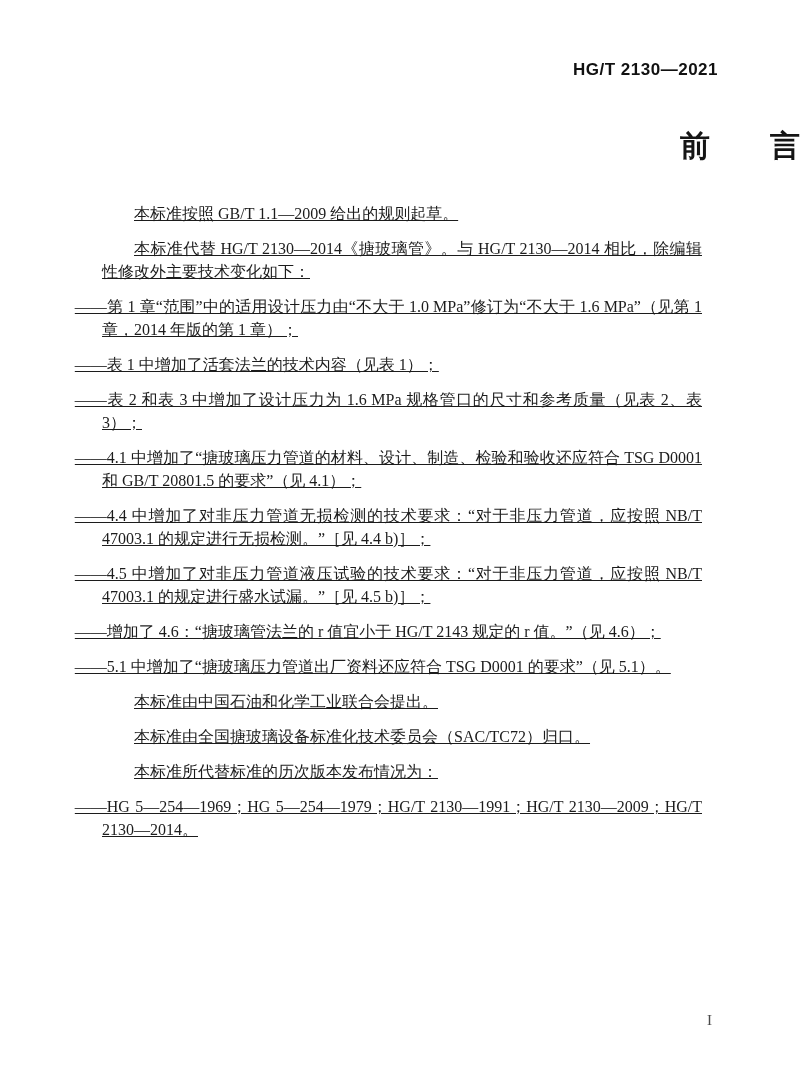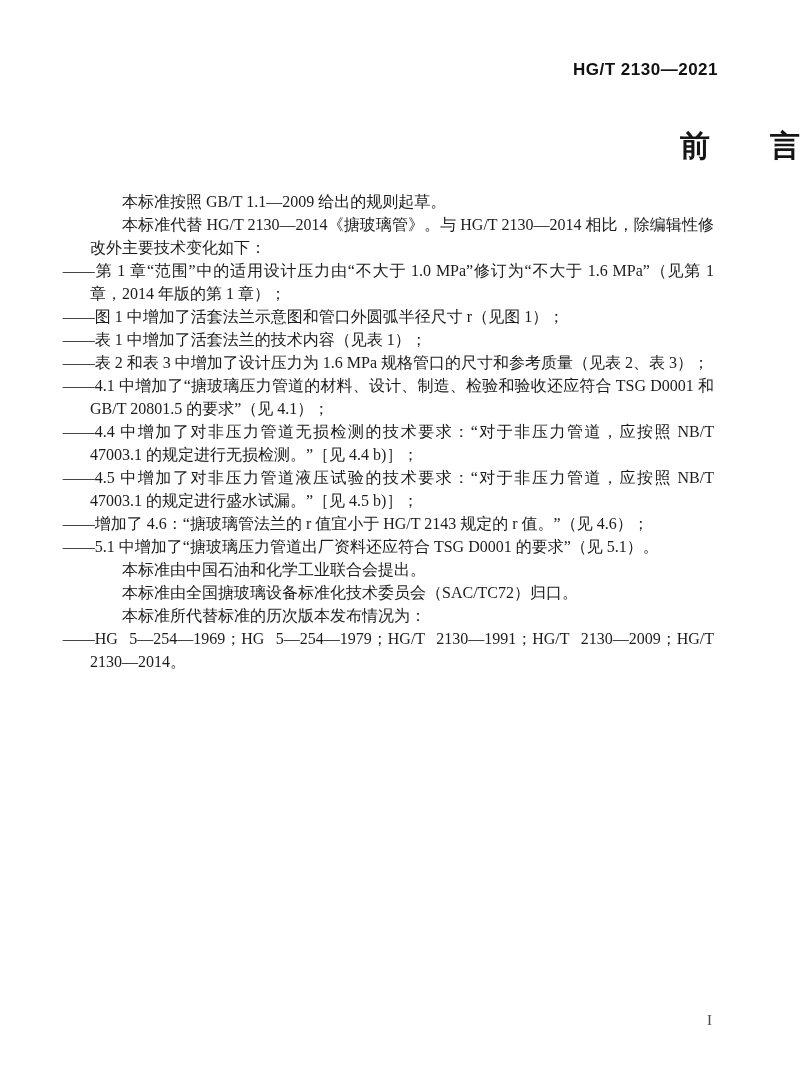--- a/index.html
+++ b/index.html
@@ -21,21 +21,21 @@
     position:absolute;top:126px;left:0;width:100%;
     text-align:right;
     font-family:"Liberation Sans","DejaVu Sans",sans-serif;
     font-weight:700;font-size:30px;color:#151515;
   }
   .foreword-body{
     position:absolute;left:90px;top:190px;width:624px;
     font-size:16px;line-height:23px;
     text-align:justify;
   }
-  .foreword-body p{margin:0;padding:0;}
+  .foreword-body p{margin:12px;padding:0;text-decoration:underline;}
   .para{text-indent:2em;}
   .item{padding-left:3.4em;text-indent:-1.7em;}
   .redact{
     display:inline-block;
     height:12px;
     background:#8f8f8f;
     border-radius:3px;
     filter:blur(3px);
     opacity:.7;
     margin:0 9px -1px 0;
@@ -52,21 +52,20 @@
 
 <div class="page">
   <div class="page-header">HG/T 2130—2021</div>
 
   <div class="doc-title">前　　言</div>
 
   <div class="foreword-body">
       <p class="para">本标准按照 GB/T 1.1—2009 给出的规则起草。</p>
       <p class="para">本标准代替 HG/T 2130—2014《搪玻璃管》。与 HG/T 2130—2014 相比，除编辑性修改外主要技术变化如下：</p>
       <p class="item">——第 1 章“范围”中的适用设计压力由“不大于 1.0 MPa”修订为“不大于 1.6 MPa”（见第 1 章，2014 年版的第 1 章）；</p>
-      <p class="item">——图 1 中增加了活套法兰示意图和管口外圆弧半径尺寸 r（见图 1）；</p>
       <p class="item">——表 1 中增加了活套法兰的技术内容（见表 1）；</p>
       <p class="item">——表 2 和表 3 中增加了设计压力为 1.6 MPa 规格管口的尺寸和参考质量（见表 2、表 3）；</p>
       <p class="item">——4.1 中增加了“搪玻璃压力管道的材料、设计、制造、检验和验收还应符合 TSG D0001 和 GB/T 20801.5 的要求”（见 4.1）；</p>
       <p class="item">——4.4 中增加了对非压力管道无损检测的技术要求：“对于非压力管道，应按照 NB/T 47003.1 的规定进行无损检测。”［见 4.4 b)］；</p>
       <p class="item">——4.5 中增加了对非压力管道液压试验的技术要求：“对于非压力管道，应按照 NB/T 47003.1 的规定进行盛水试漏。”［见 4.5 b)］；</p>
       <p class="item">——增加了 4.6：“搪玻璃管法兰的 r 值宜小于 HG/T 2143 规定的 r 值。”（见 4.6）；</p>
       <p class="item">——5.1 中增加了“搪玻璃压力管道出厂资料还应符合 TSG D0001 的要求”（见 5.1）。</p>
       <p class="para">本标准由中国石油和化学工业联合会提出。</p>
       <p class="para">本标准由全国搪玻璃设备标准化技术委员会（SAC/TC72）归口。</p>
       <p class="para">本标准所代替标准的历次版本发布情况为：</p>

